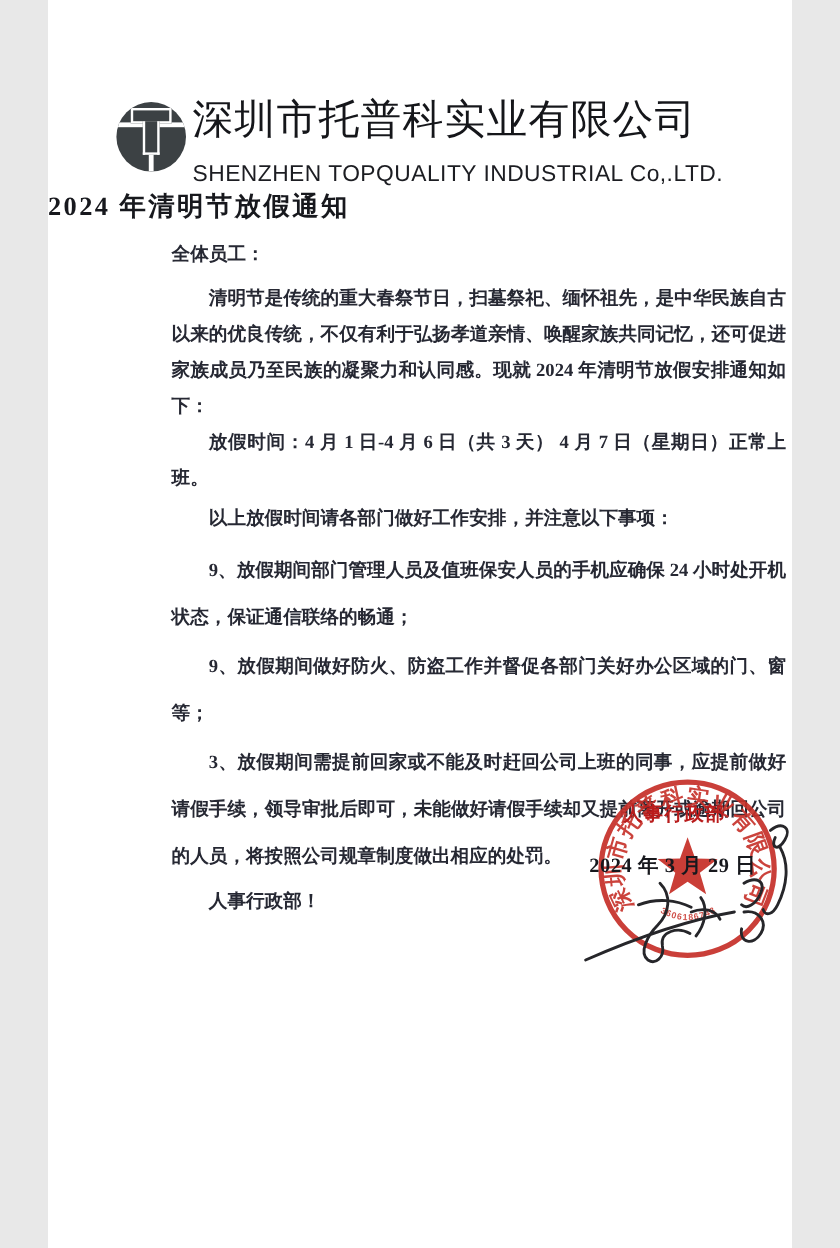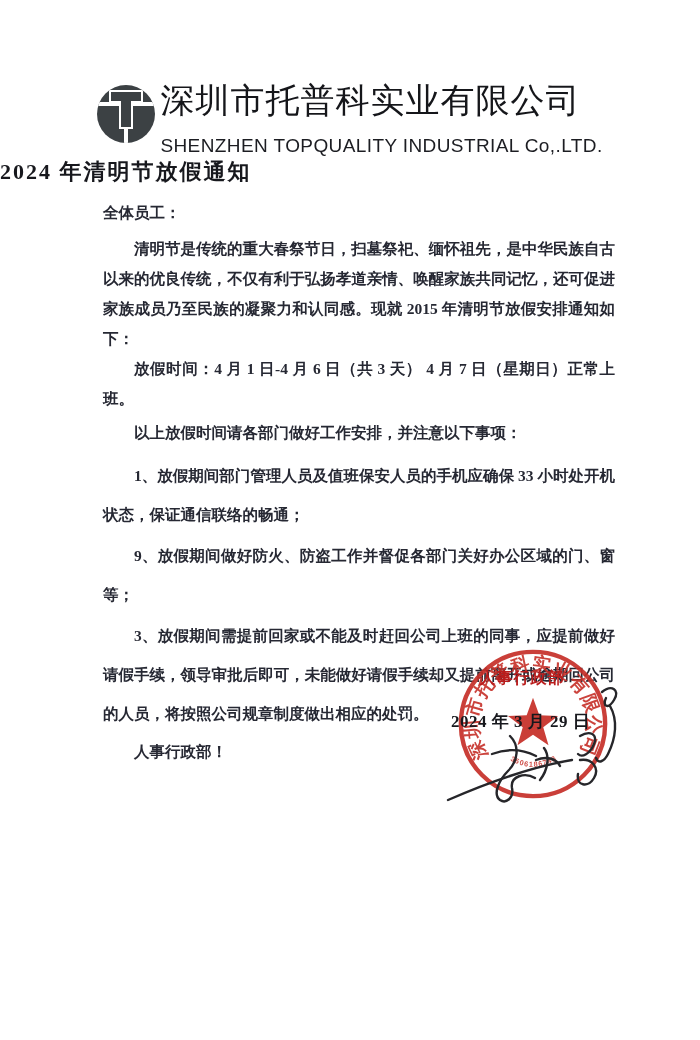--- a/index.html
+++ b/index.html
@@ -1,17 +1,17 @@
 <!DOCTYPE html>
 <html><head>
 <meta charset="utf-8">
 <style>
   html,body { margin:0; padding:0; background:#e8e8e8; }
   .page {
-    position:relative; width:700px; height:1040px; margin:0 auto;
+    position:relative; width:620px; height:1040px; margin:0 auto;
     background:#ffffff; overflow:hidden;
     font-family:"Liberation Serif","DejaVu Serif",serif;
     color:#262833;
   }
 
   
   .letterhead { position:absolute; top:82px; left:0; width:100%;
     display:flex; justify-content:center; align-items:flex-start; gap:5px; }
   .logo { position:relative; width:58px; height:58px; margin-top:3px; flex:0 0 auto; }
   .logo-circle { position:absolute; inset:0; border-radius:50%; background:#3c4144; overflow:hidden; }
@@ -67,24 +67,24 @@
     <div class="names">
       <div class="company-cn">深圳市托普科实业有限公司</div>
       <div class="company-en">SHENZHEN TOPQUALITY INDUSTRIAL Co,.LTD.</div>
     </div>
   </div>
 
   <h1 class="doc-title">2024 年清明节放假通知</h1>
 
   <div class="content">
     <p class="salutation">全体员工：</p>
-    <p class="intro">清明节是传统的重大春祭节日，扫墓祭祀、缅怀祖先，是中华民族自古以来的优良传统，不仅有利于弘扬孝道亲情、唤醒家族共同记忆，还可促进家族成员乃至民族的凝聚力和认同感。现就 2015 年清明节放假安排通知如下：</p>
+    <p class="intro">清明节是传统的重大春祭节日，扫墓祭祀、缅怀祖先，是中华民族自古以来的优良传统，不仅有利于弘扬孝道亲情、唤醒家族共同记忆，还可促进家族成员乃至民族的凝聚力和认同感。现就 2024 年清明节放假安排通知如下：</p>
     <p class="schedule">放假时间：4 月 1 日-4 月 6 日（共 3 天） 4 月 7 日（星期日）正常上班。</p>
     <p class="note">以上放假时间请各部门做好工作安排，并注意以下事项：</p>
-    <p class="item1">1、放假期间部门管理人员及值班保安人员的手机应确保 33 小时处开机状态，保证通信联络的畅通；</p>
+    <p class="item1">9、放假期间部门管理人员及值班保安人员的手机应确保 24 小时处开机状态，保证通信联络的畅通；</p>
     <p class="item2">9、放假期间做好防火、防盗工作并督促各部门关好办公区域的门、窗等；</p>
     <p class="item3">3、放假期间需提前回家或不能及时赶回公司上班的同事，应提前做好请假手续，领导审批后即可，未能做好请假手续却又提前离开或逾期回公司的人员，将按照公司规章制度做出相应的处罚。</p>
     <p class="closing">人事行政部！</p>
   </div>
 
   <svg class="stamp-svg" viewBox="0 0 160 160">
     <circle cx="80" cy="80" r="74" fill="none" stroke="#c62f28" stroke-width="4.5" opacity="0.92"></circle>
     <defs>
       <path id="ringPath" d="M 34.1 112.1 A 56 56 0 1 1 125.9 112.1" fill="none"></path>
       <path id="codePath" d="M 54.8 116 A 44 44 0 0 0 105.2 116" fill="none"></path>

